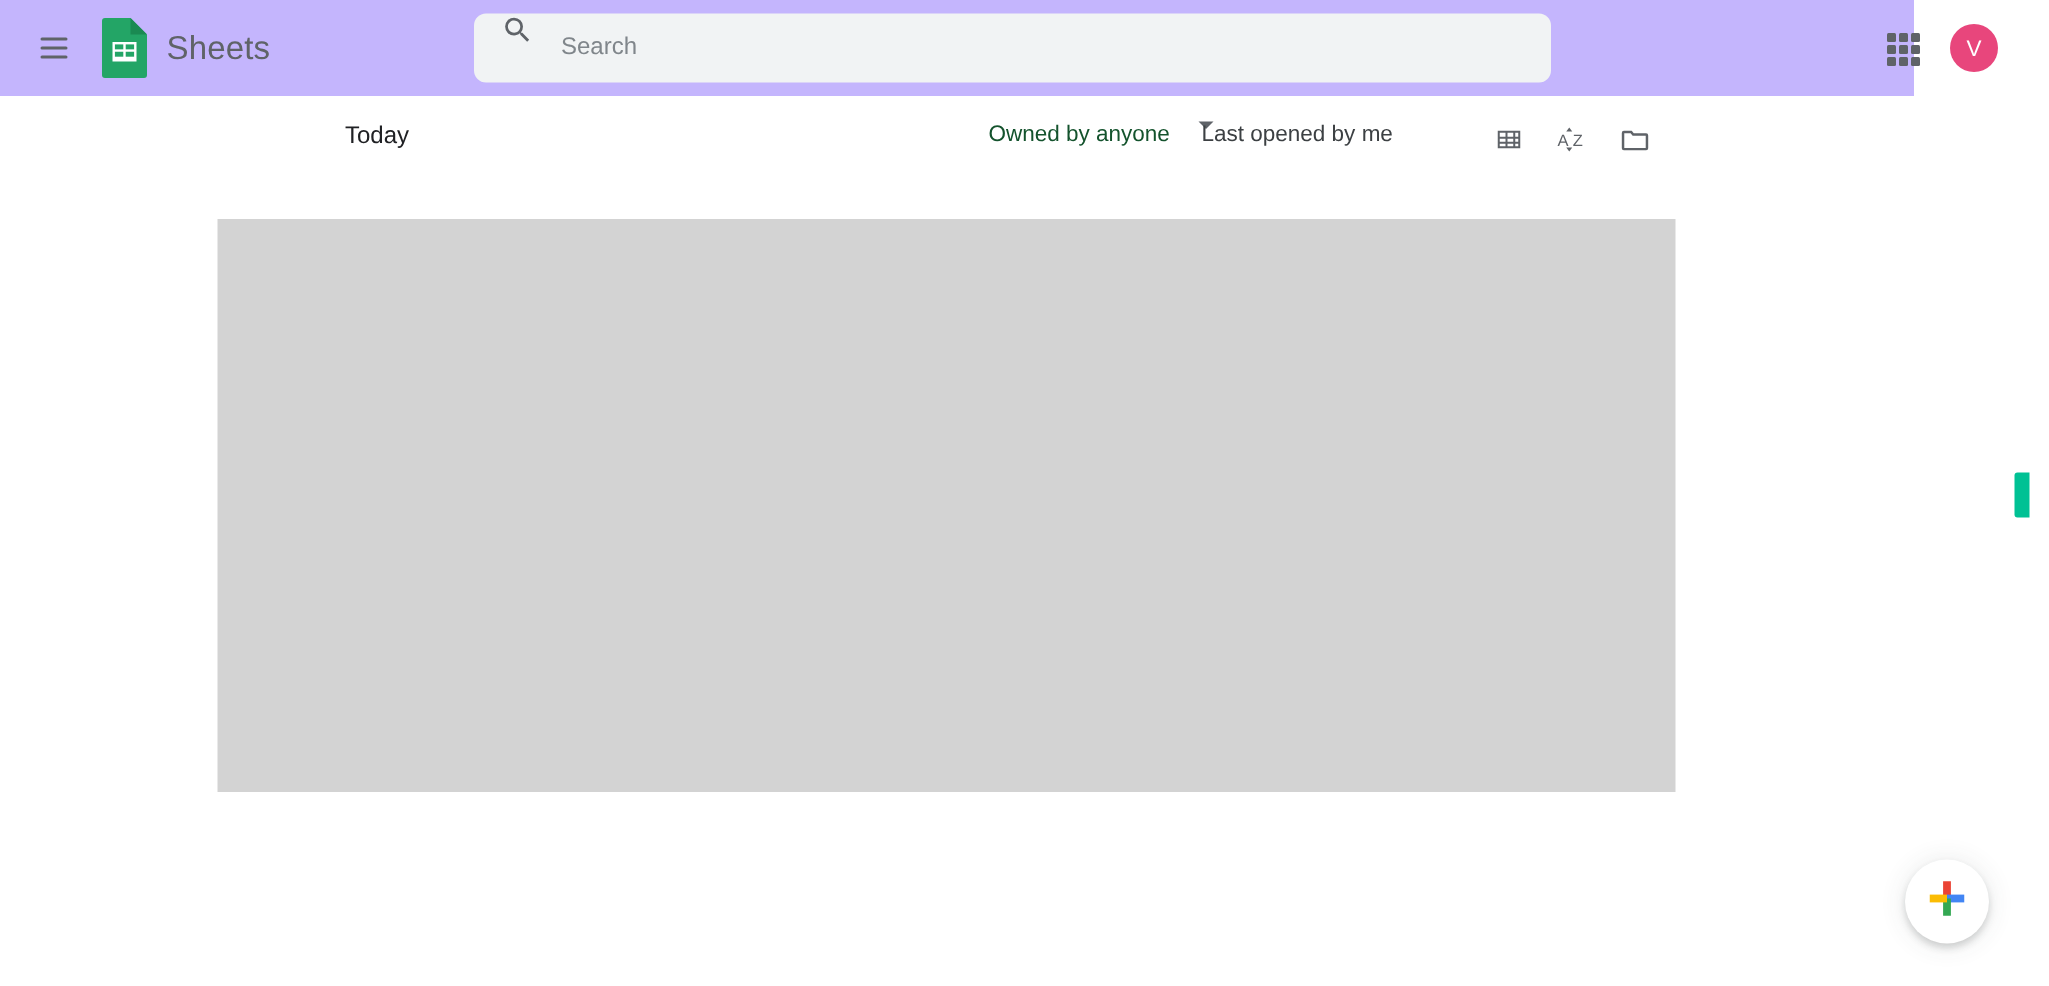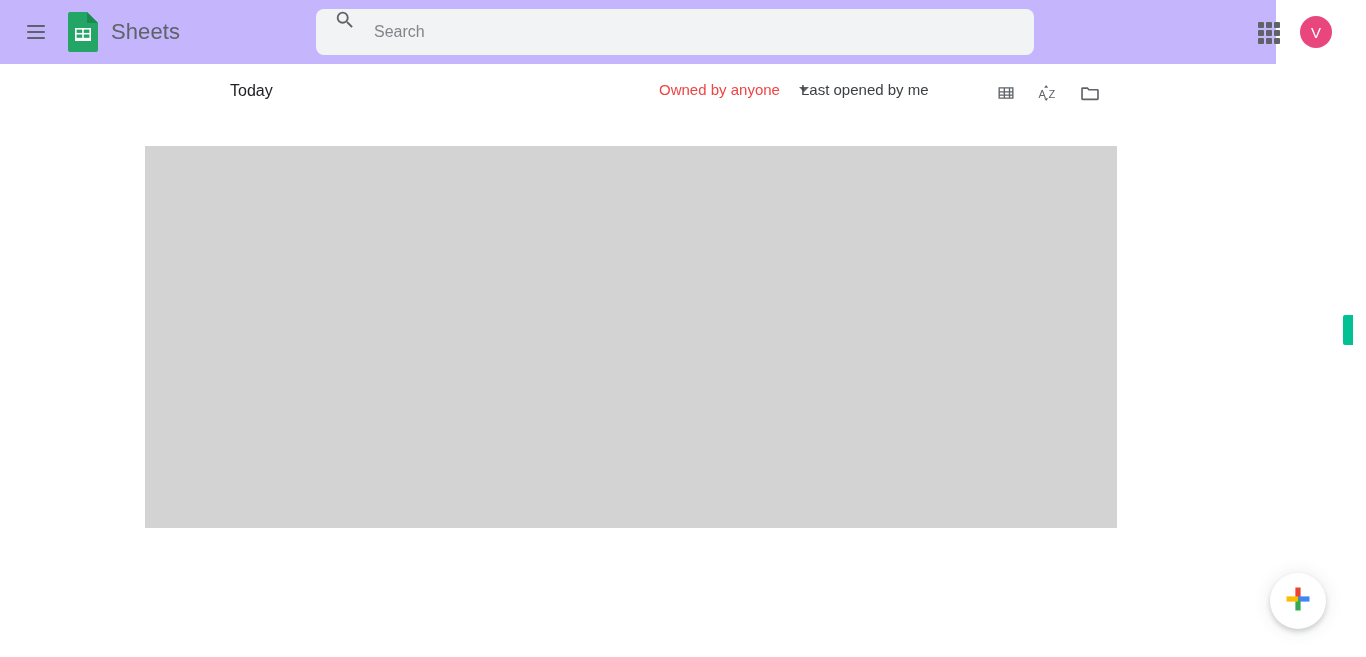--- a/index.html
+++ b/index.html
@@ -152,24 +152,24 @@
     font-size: 16px;
     color: #202124;
     white-space: nowrap;
   }
 
   .owner-filter {
     position: absolute;
     left: 659px;
     top: 9px;
     display: flex;
-    align-items: center;
+    align-items: flex-start;
     gap: 19px;
     font-size: 15px;
-    color: #ef4444;
+    color: #14532d;
     cursor: pointer;
     white-space: nowrap;
   }
   .caret {
     width: 0; height: 0;
     border-left: 5px solid transparent;
     border-right: 5px solid transparent;
     border-top: 5px solid #5f6368;
   }
 

